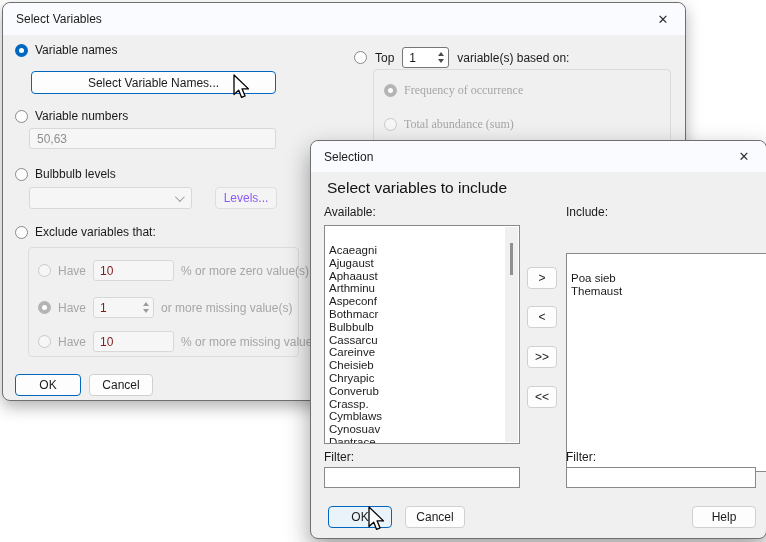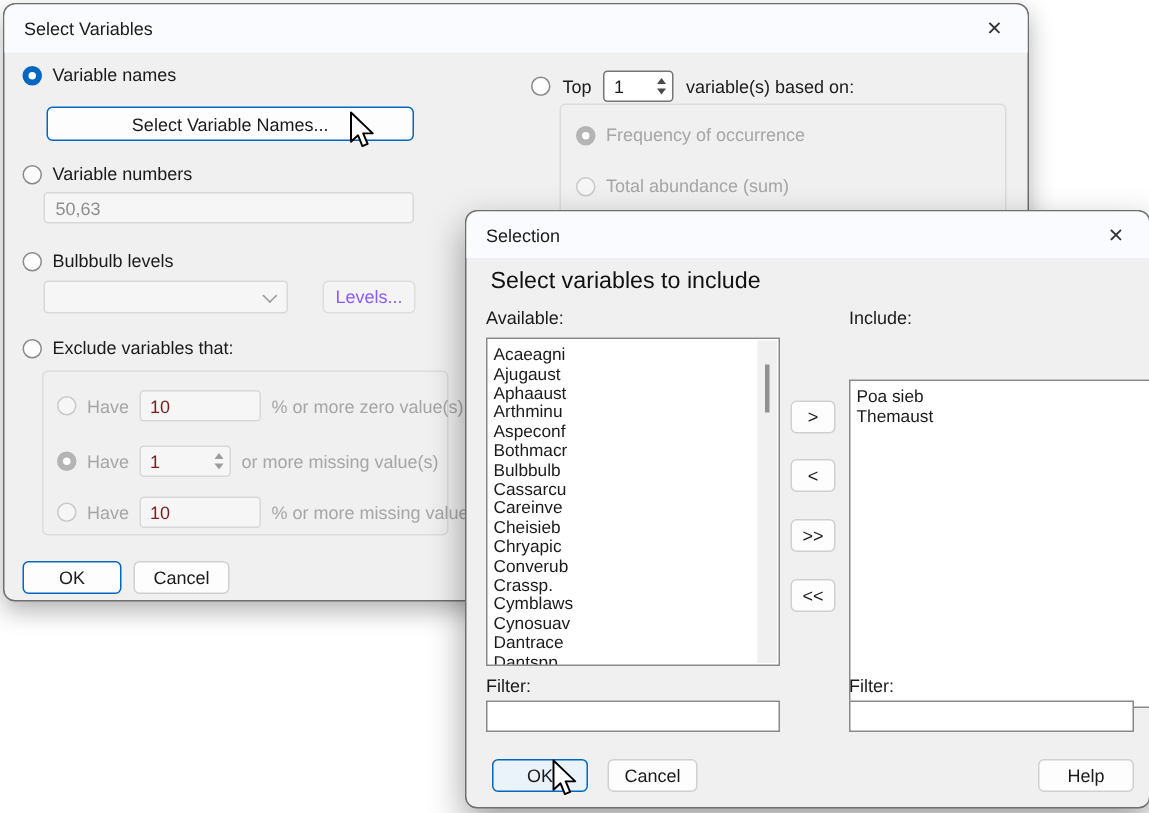--- a/index.html
+++ b/index.html
@@ -32,21 +32,21 @@
   .spin-arrows { display:flex; flex-direction:column; gap:3px; align-items:center; margin-left:6px; }
   .tri-up   { width:0; height:0; border-left:3.5px solid transparent; border-right:3.5px solid transparent; border-bottom:4px solid #4a4a4a; }
   .tri-down { width:0; height:0; border-left:3.5px solid transparent; border-right:3.5px solid transparent; border-top:4px solid #4a4a4a; }
   .tri-gray.tri-up   { border-bottom-color:#9c9c9c; }
   .tri-gray.tri-down { border-top-color:#9c9c9c; }
   .combo { position:absolute; background:#f6f6f6; border:1px solid #d8d8d8; border-radius:3px;
     display:flex; align-items:center; justify-content:flex-end; padding:0 9px; }
   .chevron { width:7px; height:7px; border-right:1.4px solid #9c9c9c; border-bottom:1.4px solid #9c9c9c;
     transform:rotate(45deg) translateY(-2px); }
   .listbox { position:absolute; background:#fff; border:1px solid #898989; overflow:hidden;
-    font-size:11.5px; padding:5px 0 0 4px; }
+    font-size:11.5px; padding:18px 0 0 4px; }
   .list-item { line-height:12.8px; white-space:nowrap; }
   .scroll-track { position:absolute; top:1px; bottom:1px; right:1px; width:13px; background:#f0f0f0; }
   .scroll-thumb { position:absolute; top:16px; right:5px; width:3px; height:32px; background:#909090; }
   input.textbox { position:absolute; background:#fff; border:1px solid #898989; font:inherit; padding:0 5px; }
   .heading { position:absolute; font-size:15.5px; color:#111; }
   .lbl { position:absolute; white-space:nowrap; }
   svg.cursor { position:absolute; z-index:60; }
   #selection-dialog { z-index:10; box-shadow:0 10px 24px rgba(0,0,0,.38); }
   #select-variables-dialog { box-shadow:0 6px 16px rgba(0,0,0,.30); }
 </style>
@@ -119,21 +119,21 @@
     <span>Top</span>
     <span class="inline-field spin" style="width:47px; background:#fff; border-color:#767676; color:#1b1b1b;">
       <span>1</span>
       <span class="spin-arrows">
         <span class="tri-up"></span>
           <span class="tri-down"></span>
       </span>
     </span>
     <span>variable(s) based on:</span>
   </div>
-  <div class="groupbox" style="left:370px; top:66px; width:298px; height:96px;">
+  <div class="groupbox" style="left:370px; top:66px; width:298px; height:96px;font-family:Liberation Serif, serif;">
     <div class="row gray" style="left:10px; top:13px;">
       <span class="radio dis-on"></span>
       <span>Frequency of occurrence</span>
     </div>
     <div class="row gray" style="left:10px; top:47px;">
       <span class="radio dis-off"></span>
       <span>Total abundance (sum)</span>
     </div>
   </div>
 </div>

